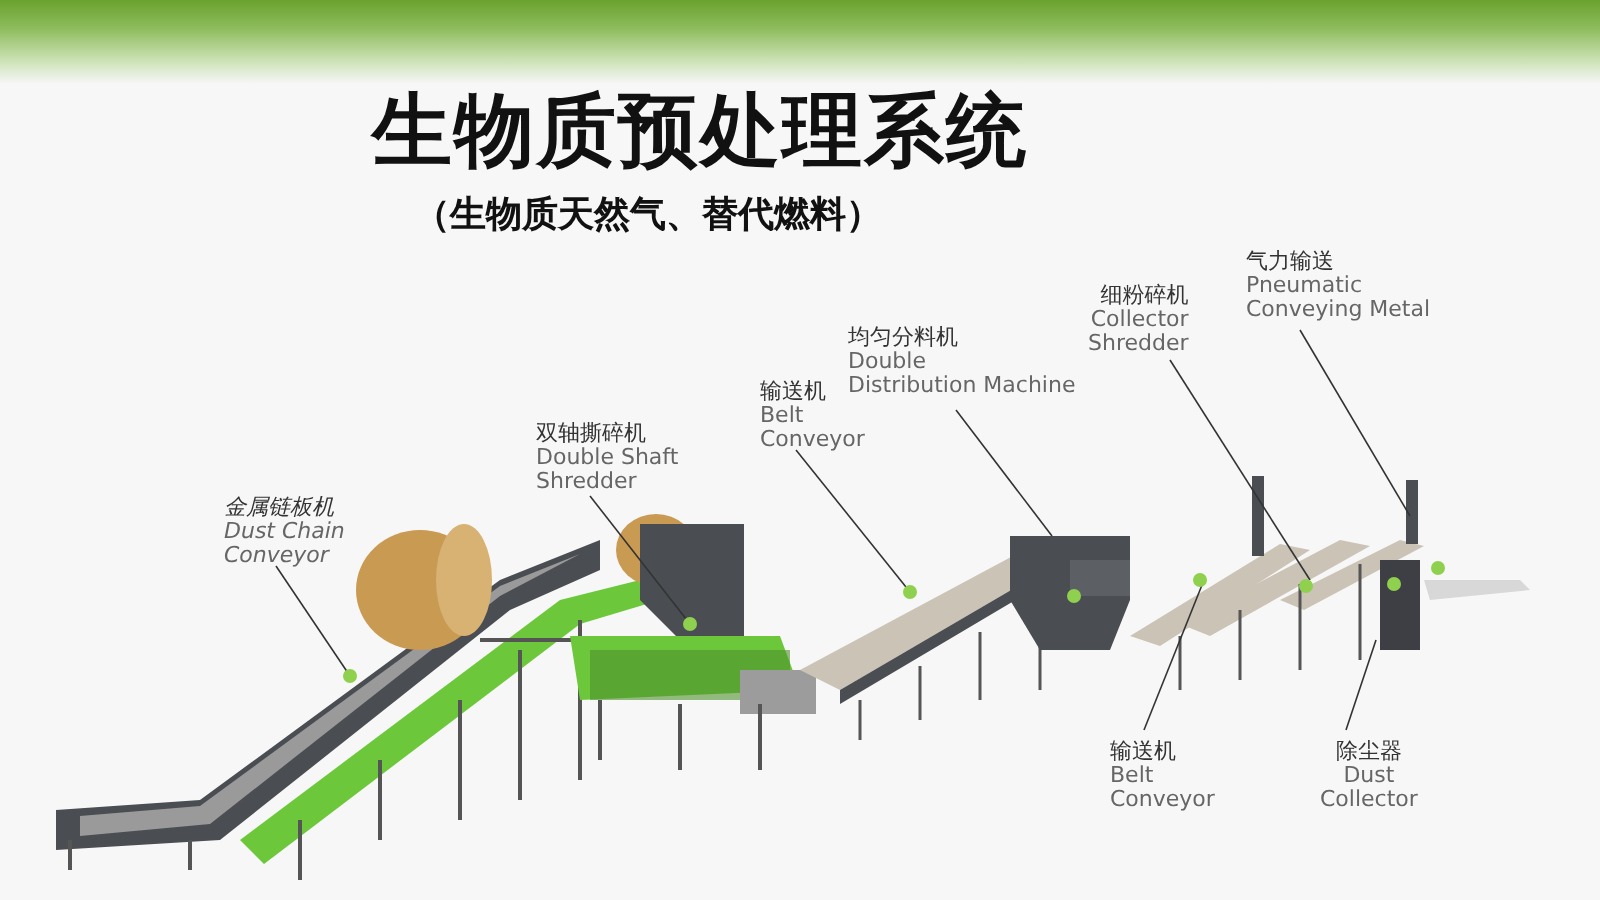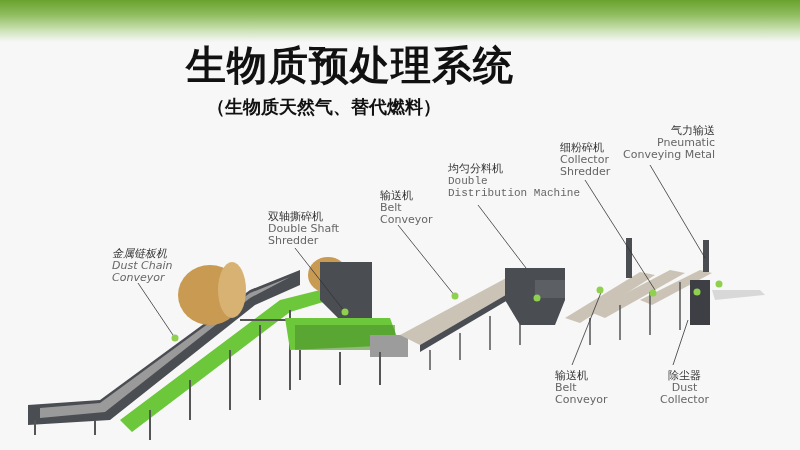--- a/index.html
+++ b/index.html
@@ -130,31 +130,31 @@
 <div class="label" style="left:268px; top:211px;">
   <span class="zh">双轴撕碎机</span>
   <span class="en">Double Shaft</span>
   <span class="en">Shredder</span>
 </div>
 <div class="label" style="left:380px; top:190px;">
   <span class="zh">输送机</span>
   <span class="en">Belt</span>
   <span class="en">Conveyor</span>
 </div>
-<div class="label" style="left:448px; top:163px;font-family:Liberation Mono, monospace;">
+<div class="label" style="left:424px; top:163px;">
   <span class="zh">均匀分料机</span>
   <span class="en">Double</span>
   <span class="en">Distribution Machine</span>
 </div>
-<div class="label" style="left:560px; top:142px;">
+<div class="label" style="left:544px; top:142px;text-align:right;">
   <span class="zh">细粉碎机</span>
   <span class="en">Collector</span>
   <span class="en">Shredder</span>
 </div>
-<div class="label" style="left:623px; top:125px;text-align:right;">
+<div class="label" style="left:623px; top:125px;">
   <span class="zh">气力输送</span>
   <span class="en">Pneumatic</span>
   <span class="en">Conveying Metal</span>
 </div>
 <div class="label" style="left:555px; top:370px;">
   <span class="zh">输送机</span>
   <span class="en">Belt</span>
   <span class="en">Conveyor</span>
 </div>
 <div class="label" style="left:660px; top:370px;text-align:center;">

